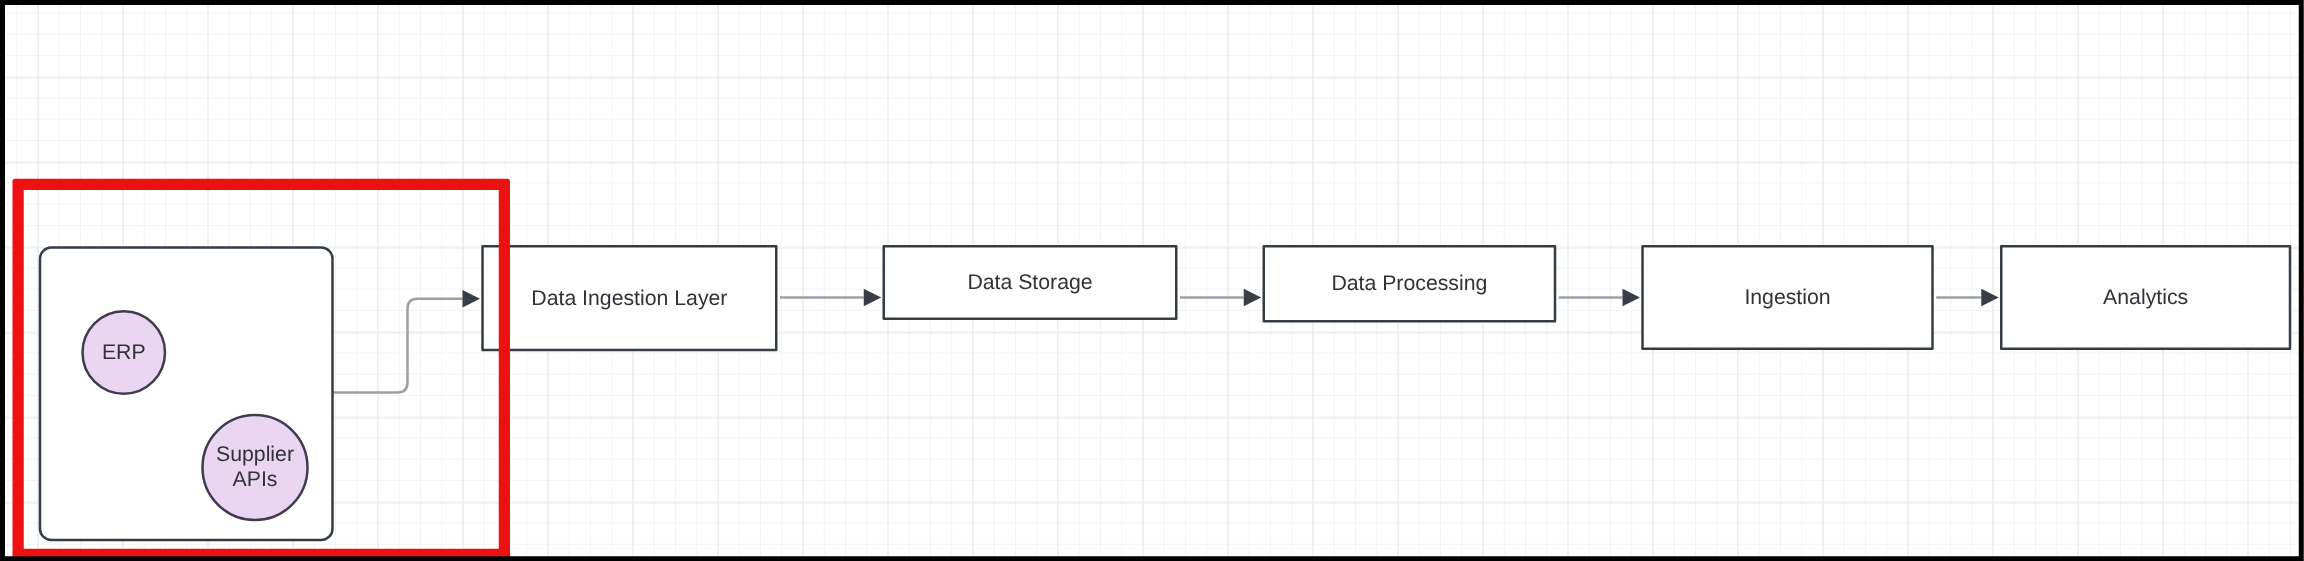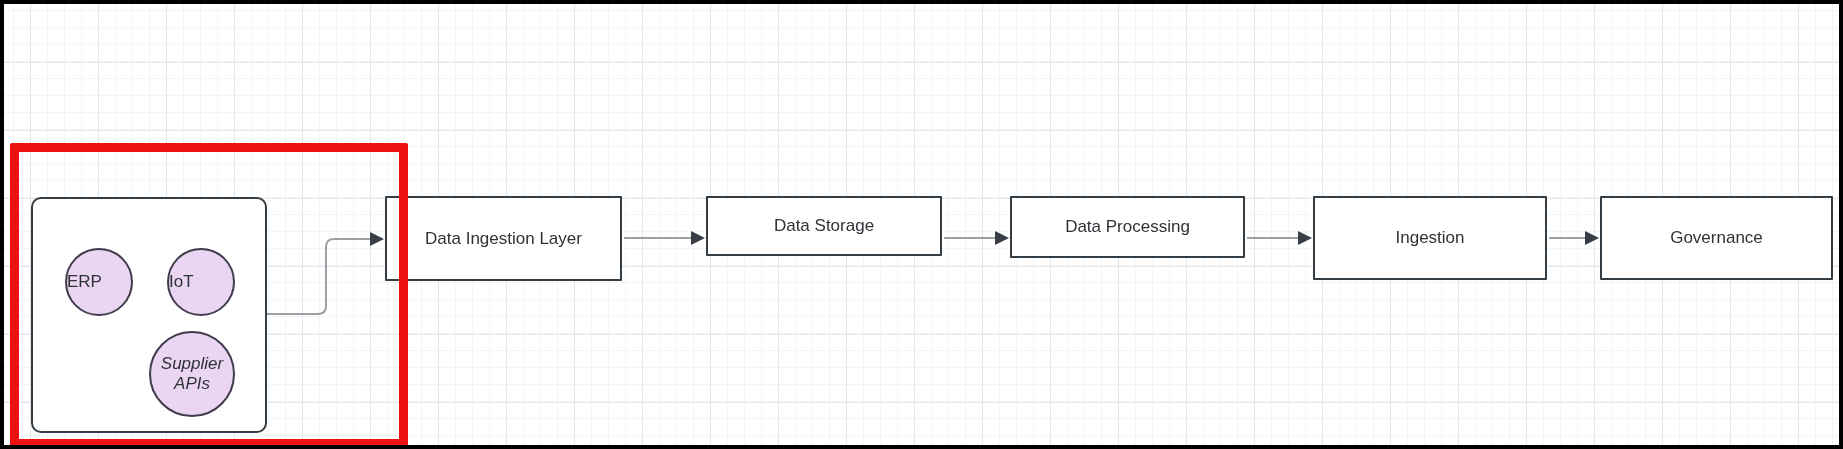--- a/index.html
+++ b/index.html
@@ -57,29 +57,29 @@
     left: 0; right: 0; top: 10px;
     text-align: center;
     font-size: 17px;
   }
   .source-circle {
     position: absolute;
     box-sizing: border-box;
     background: #ead6f2;
     border: 2px solid #413c4d;
     border-radius: 50%;
-    display: flex; align-items: center; 
+    display: flex; align-items: center; justify-content: center;
     text-align: center;
     font-size: 17px;
     line-height: 1.15;
   }
   .circle-erp    { left: 32px;  top: 49px;  width: 68px; height: 68px; }
   .circle-iot    { left: 134px; top: 49px;  width: 68px; height: 68px; }
   .circle-market { left: 17px;  top: 132px; width: 86px; height: 86px; }
-  .circle-supplier{ left: 116px; top: 132px; width: 86px; height: 86px; font-style: italic; }
+  .circle-supplier{ left: 128px; top: 132px; width: 86px; height: 86px; }
 
   .node-ingestion  { left: 385px;  top: 196px; width: 237px; height: 85px; }
   .node-storage    { left: 706px;  top: 196px; width: 236px; height: 60px; }
   .node-processing { left: 1010px; top: 196px; width: 235px; height: 62px; }
   .node-analytics  { left: 1313px; top: 196px; width: 234px; height: 84px; }
   .node-governance { left: 1600px; top: 196px; width: 233px; height: 84px; }
 
   .highlight-rect {
     position: absolute;
     box-sizing: border-box;
@@ -120,39 +120,36 @@
   <g>
     <line x1="1549" y1="238" x2="1585" y2="238" stroke="#9ca0a6" stroke-width="2"></line>
     <polygon points="1585,231 1599,238 1585,245" fill="#383e46"></polygon>
   </g>
 </svg>
 
 <div class="group-container">
   <div class="source-circle circle-erp">
     <span>ERP</span>
   </div>
-  <div class="source-circle circle-iot">
-    <span>IoT</span>
-  </div>
   <div class="source-circle circle-supplier">
     <span>Supplier APIs</span>
   </div>
 </div>
 
 <div class="node node-ingestion">
   <span>Data Ingestion Layer</span>
 </div>
 <div class="node node-storage">
   <span>Data Storage</span>
 </div>
 <div class="node node-processing">
   <span>Data Processing</span>
 </div>
 <div class="node node-analytics">
   <span>Ingestion</span>
 </div>
 <div class="node node-governance">
-  <span>Governance</span>
+  <span>Analytics</span>
 </div>
 
 <div class="highlight-rect"></div>
 
 <div class="frame"></div>
 
 </body></html>

